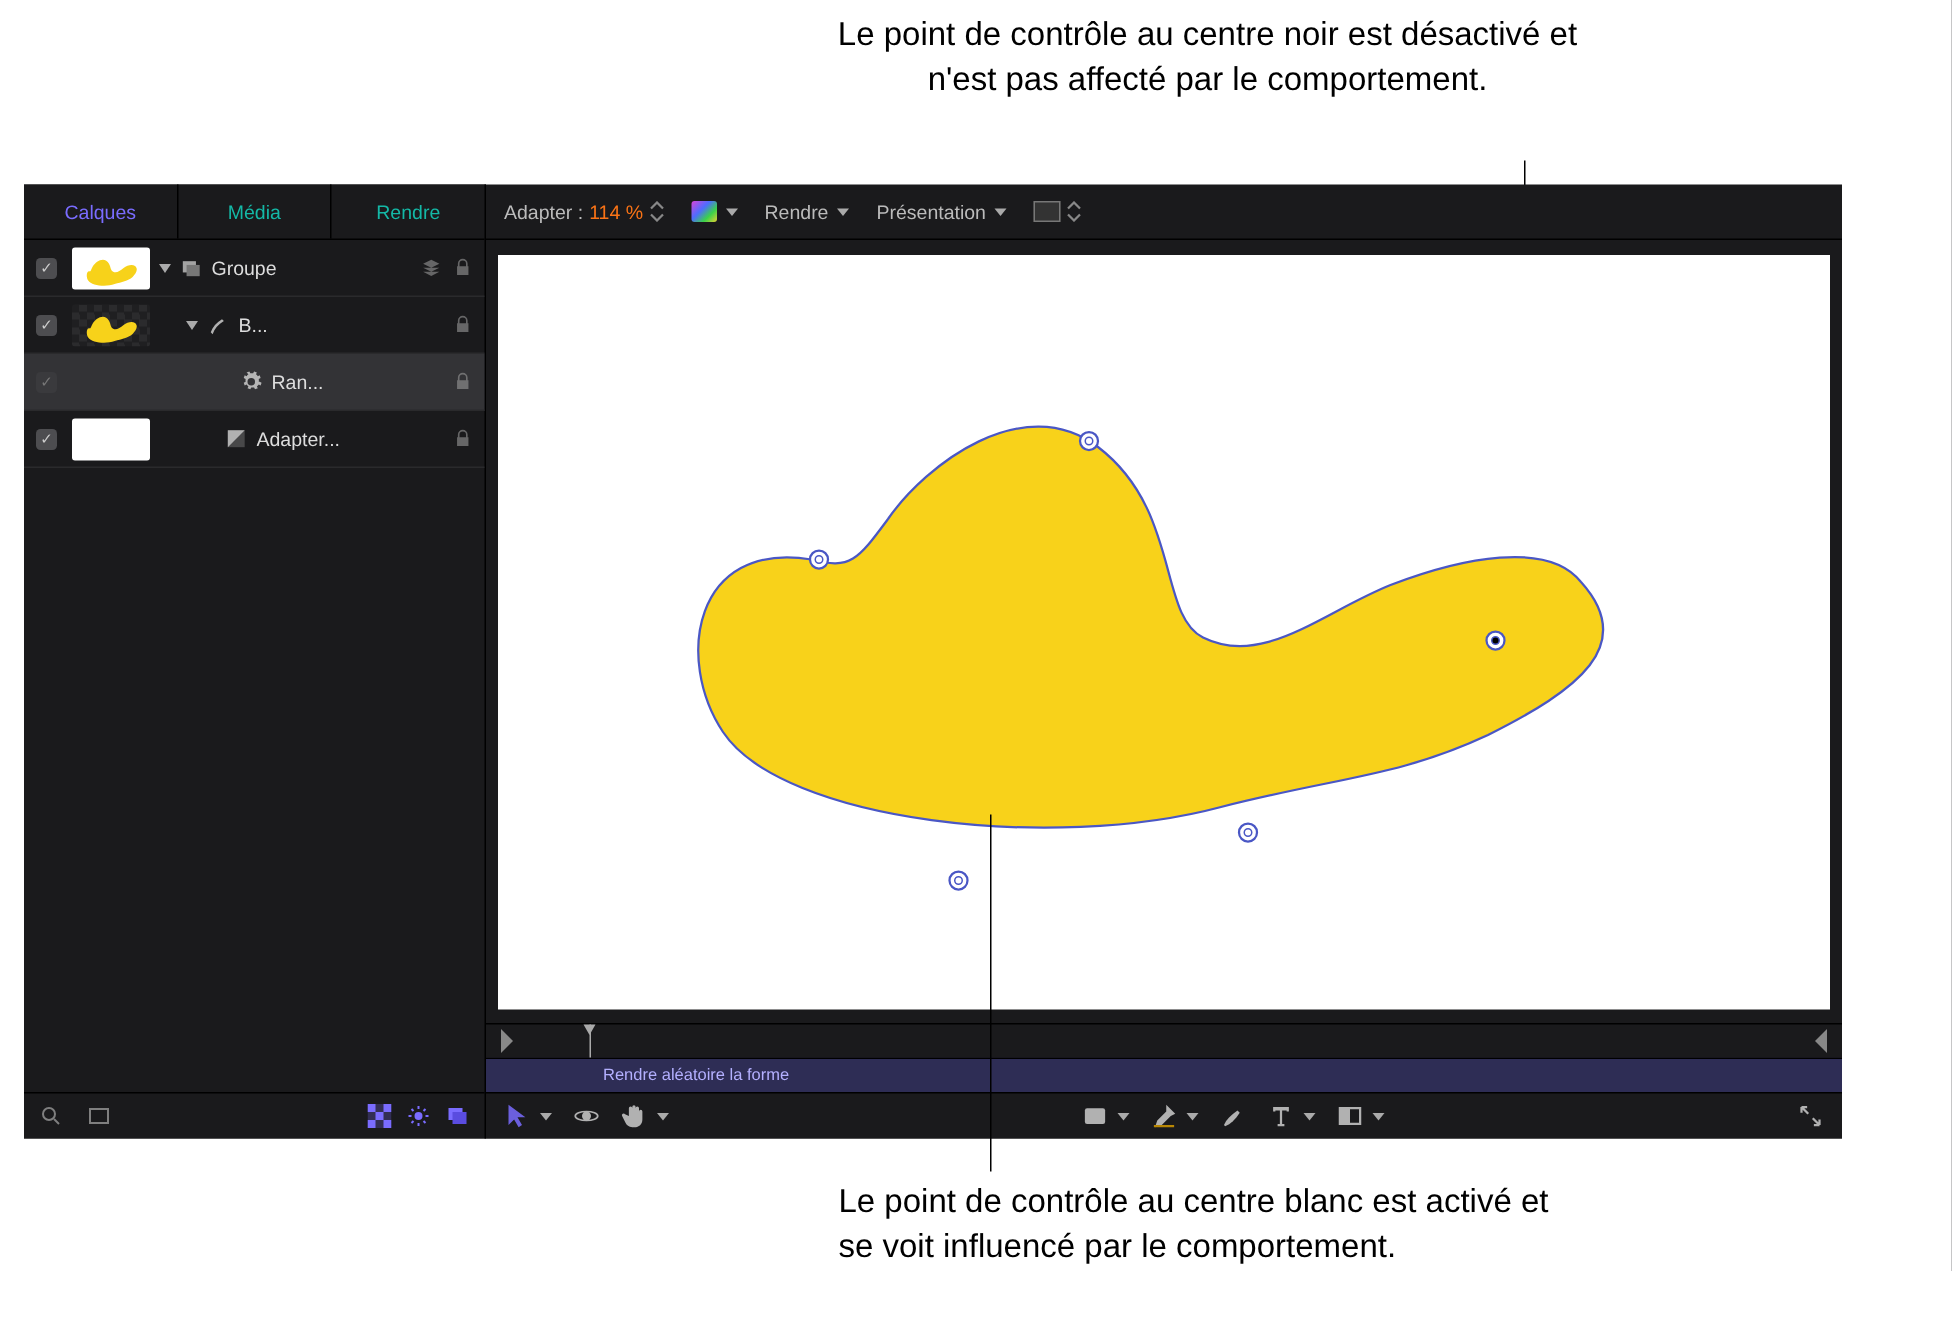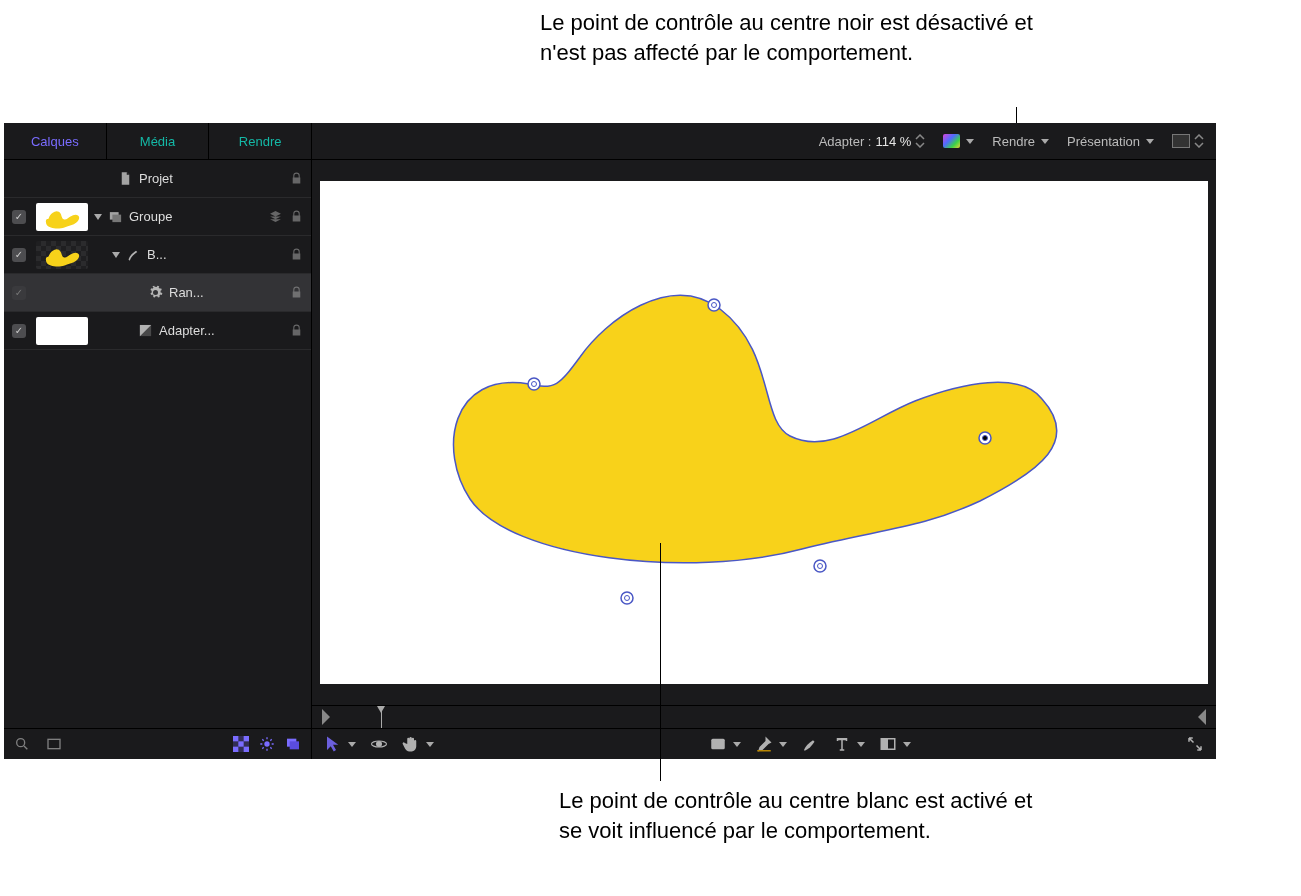--- a/index.html
+++ b/index.html
@@ -1,18 +1,18 @@
 <!DOCTYPE html>
 <html><head>
 <meta charset="utf-8">
 <style>
   html,body{margin:0;padding:0;background:#fff;font-family:-apple-system,BlinkMacSystemFont,"Helvetica Neue",Arial,sans-serif;font-size:13px;color:#ccc;width:1301px;height:896px;overflow:hidden}
-  .annotation{position:absolute;color:#000;font-size:22px;line-height:1.35;text-align:left;font-weight:400}
+  .annotation{position:absolute;color:#000;font-size:22px;line-height:1.35;text-align:center;font-weight:400}
   .callout-line{position:absolute;background:#000;width:1px}
-  .app{position:absolute;left:4px;top:123px;width:1212px;height:636px;background:#1a1a1c;display:flex}
+  .app{position:absolute;left:16px;top:123px;width:1212px;height:636px;background:#1a1a1c;display:flex}
   
   .sidebar{width:307px;display:flex;flex-direction:column;background:#1a1a1c;border-right:1px solid #000}
   .panel-tabs{display:flex;height:36px;border-bottom:1px solid #000}
   .panel-tab{flex:1;display:flex;align-items:center;justify-content:center;color:#14b8a6;border-right:1px solid #000;cursor:pointer}
   .panel-tab.active{color:#7a6cff}
   .panel-tab:last-child{border-right:none}
   .row{display:flex;align-items:center;height:37px;padding:0 8px;gap:6px;border-bottom:1px solid #2a2a2c}
   .row.sel{background:#333336}
   .cb{width:14px;height:14px;border-radius:3px;background:#4d4d50;display:flex;align-items:center;justify-content:center;color:#ccc;font-size:10px;flex-shrink:0}
   .cb.dim{background:#3a3a3d;color:#777}
@@ -24,23 +24,23 @@
   .lock{width:13px;height:13px;flex-shrink:0;opacity:.6}
   .stack-ico{width:13px;height:13px;flex-shrink:0;opacity:.6;margin-right:2px}
   .layer-ico{width:15px;height:15px;flex-shrink:0;opacity:.85}
   .sidebar-spacer{flex:1}
   .sidebar-foot{height:30px;display:flex;align-items:center;padding:0 10px;gap:16px;border-top:1px solid #000}
   .sidebar-foot .r{margin-left:auto;display:flex;gap:10px}
   .foot-ico{width:16px;height:16px;opacity:.7}
   .foot-ico.accent{opacity:1}
   
   .main{flex:1;display:flex;flex-direction:column}
-  .viewer-top{height:36px;display:flex;align-items:center;justify-content:flex-end;padding:0 12px;gap:18px;border-bottom:1px solid #000;color:#bbb}
+  .viewer-top{height:36px;display:flex;align-items:center;justify-content:flex-start;padding:0 12px;gap:18px;border-bottom:1px solid #000;color:#bbb}
   .vt-item{display:flex;align-items:center;gap:4px;cursor:pointer}
-  .zoom-val{color:#e5e5e5}
+  .zoom-val{color:#f97316}
   .canvas-wrap{flex:1;display:flex;align-items:center;justify-content:center;background:#1a1a1c}
   .canvas{width:888px;height:503px;background:#fff;position:relative}
   .shape-svg{position:absolute;left:0;top:0}
   .mini-timeline{height:22px;background:#1a1a1c;border-top:1px solid #000;position:relative}
   .mini-timeline .in-mark,.mini-timeline .out-mark{position:absolute;top:3px;width:0;height:0}
   .mini-timeline .in-mark{left:10px;border-top:8px solid transparent;border-bottom:8px solid transparent;border-left:8px solid #888}
   .mini-timeline .out-mark{right:10px;border-top:8px solid transparent;border-bottom:8px solid transparent;border-right:8px solid #888}
   .mini-timeline .playhead{position:absolute;left:69px;top:0;width:1px;height:22px;background:#aaa}
   .mini-timeline .playhead::before{content:"";position:absolute;left:-4px;top:0;width:0;height:0;border-left:4px solid transparent;border-right:4px solid transparent;border-top:7px solid #aaa}
   .track{height:22px;background:#2e2d55;border-top:1px solid #000;display:flex;align-items:center;padding-left:78px;color:#b4b0ff;font-size:11px}
@@ -63,33 +63,20 @@
 
 <div class="app">
 
   <div class="sidebar">
     <div class="panel-tabs">
       <div class="panel-tab active">Calques</div>
       <div class="panel-tab">Média</div>
       <div class="panel-tab">Rendre</div>
     </div>
 
-    <div class="row">
-      <span style="width:14px"></span>
-      <span style="width:52px"></span>
-      <span style="width:22px"></span>
-      <svg class="layer-ico" viewBox="0 0 24 24">
-          <path fill="#bbb" d="M6 2h8l4 4v16H6z"></path>
-          <path fill="#1a1a1c" d="M14 2v4h4"></path>
-        </svg>
-      <span class="name">Projet</span>
-      <svg class="lock" viewBox="0 0 24 24">
-          <path fill="#999" d="M6 10V7a6 6 0 1112 0v3h1v11H5V10h1zm2 0h8V7a4 4 0 10-8 0v3z"></path>
-        </svg>
-    </div>
 
     <div class="row">
       <span class="cb">✓</span>
       <span class="thumb">
         <svg width="46" height="24" viewBox="0 0 100 60">
             <path class="mini-blob" d="M15 35c-6-2-7 9-3 15 6 9 30 11 44 6 12-4 22-5 30-12 6-6 10-13 4-18-5-4-13-1-19 3-7 5-12 10-18 6-5-3-3-13-11-18-8-5-18 3-22 9-3 5-3 8-5 9z"></path>
           </svg>
       </span>
       <span class="disc"></span>
       <svg class="layer-ico" viewBox="0 0 24 24">
@@ -228,20 +215,23 @@
             <circle cx="665" cy="257" r="2.5" fill="#000000" stroke="#4a57c5" stroke-width="1"></circle>
           </svg>
       </div>
     </div>
 
     <div class="mini-timeline">
       <span class="in-mark"></span>
       <span class="playhead"></span>
       <span class="out-mark"></span>
     </div>
+    <div class="track">
+      <span>Rendre aléatoire la forme</span>
+    </div>
 
     <div class="toolbar">
       <span class="grp">
         <span class="vt-item">
           <svg class="tb-ico accent" viewBox="0 0 24 24">
               <polygon points="4,2 4,20 9,15 13,22 16,20 12,13 19,13"></polygon>
             </svg>
             <span class="caret"></span>
         </span>
         <span class="vt-item">

